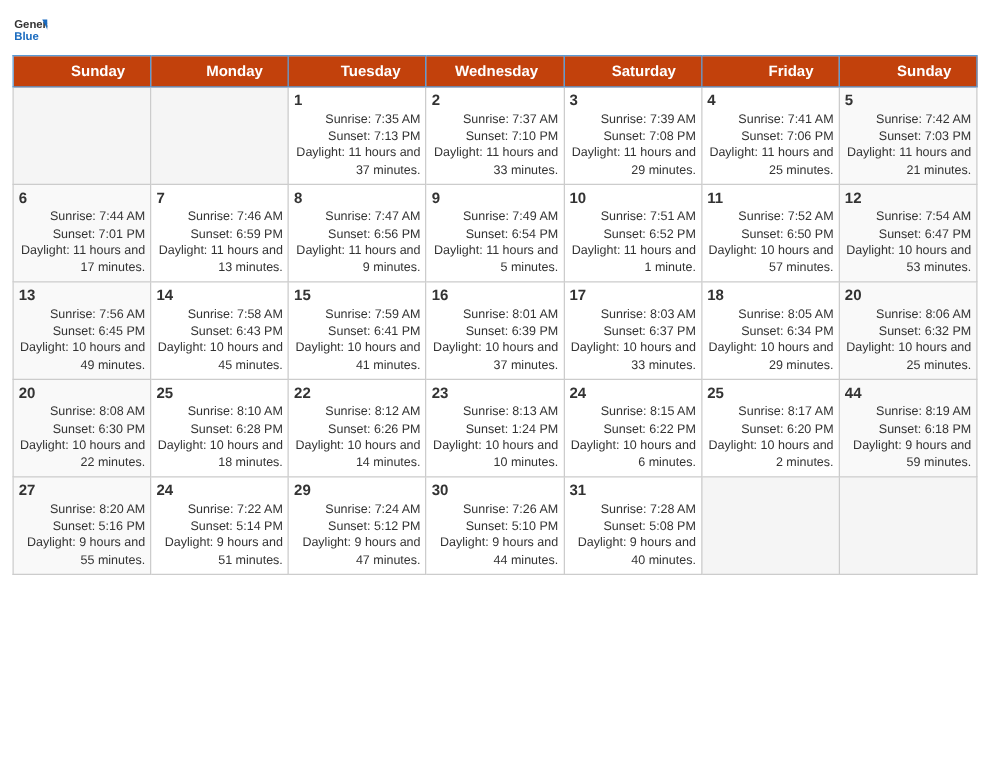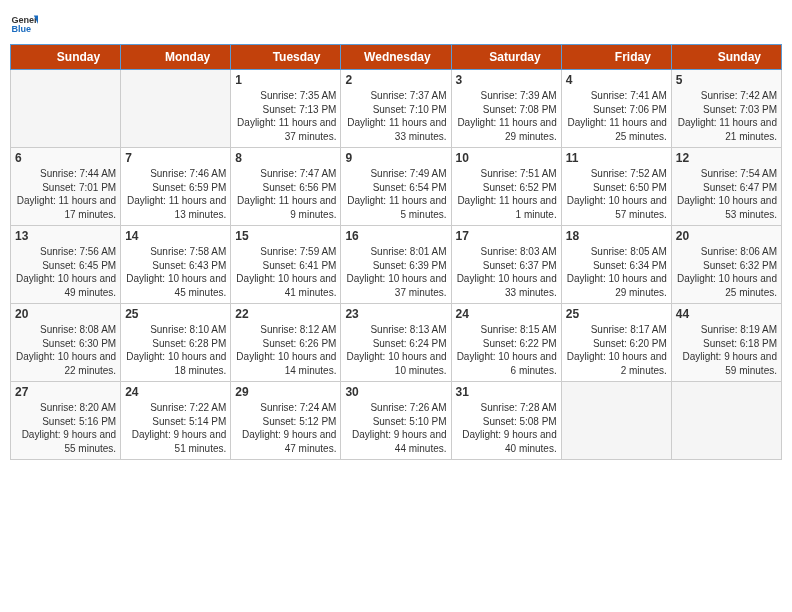--- a/index.html
+++ b/index.html
@@ -258,21 +258,21 @@
         </td>
         <td>
           <span class="day-num">22</span>
           <div class="day-info">Sunrise: 8:12 AM
 Sunset: 6:26 PM
 Daylight: 10 hours and 14 minutes.</div>
         </td>
         <td>
           <span class="day-num">23</span>
           <div class="day-info">Sunrise: 8:13 AM
-Sunset: 6:24 PM
+Sunset: 1:24 PM
 Daylight: 10 hours and 10 minutes.</div>
         </td>
         <td>
           <span class="day-num">24</span>
           <div class="day-info">Sunrise: 8:15 AM
 Sunset: 6:22 PM
 Daylight: 10 hours and 6 minutes.</div>
         </td>
         <td>
           <span class="day-num">25</span>

